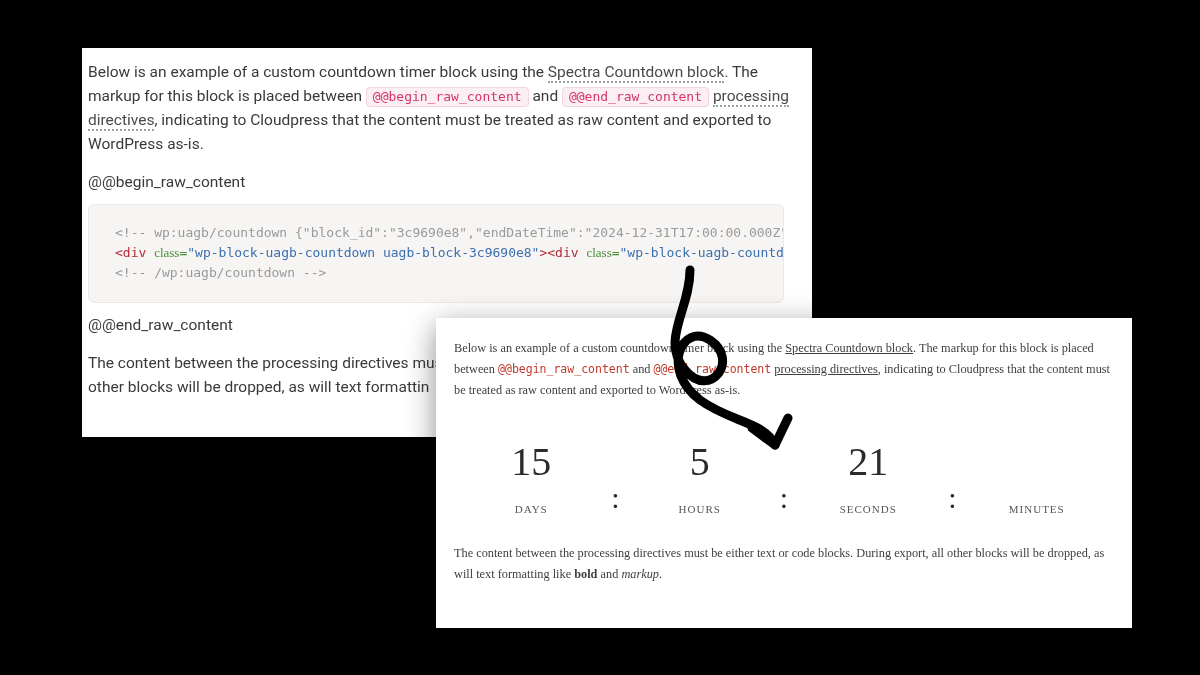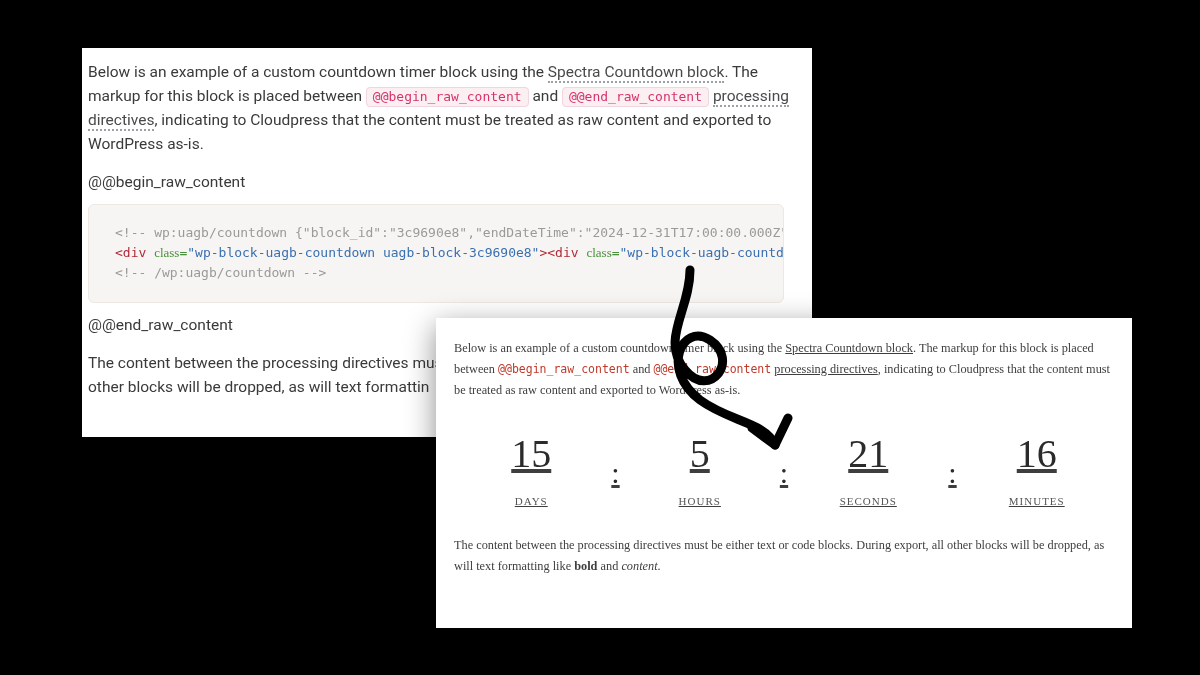--- a/index.html
+++ b/index.html
@@ -95,23 +95,22 @@
     color: #3e3e3e;
   }
   .panel-right .rp-chip {
     font-family: ui-monospace, SFMono-Regular, Menlo, Consolas, monospace;
     color: #c0392b;
     font-size: 11.5px;
   }
   .countdown {
     display: flex;
     justify-content: space-around;
-    align-items: center;
-    margin: 32px 0 28px 0;
-    text-decoration: underline;
+    align-items: flex-end;
+    margin: 40px 0 28px 0;
   }
   .cd-unit {
     text-align: center;
     flex: 1;
   }
   .cd-num {
     font-size: 40px;
     font-weight: 400;
     color: #2b2b2b;
     line-height: 1.05;
@@ -191,27 +190,26 @@
       <div class="cd-num">5</div>
       <div class="cd-label">HOURS</div>
     </div>
     <div class="cd-sep">:</div>
     <div class="cd-unit">
       <div class="cd-num">21</div>
       <div class="cd-label">SECONDS</div>
     </div>
     <div class="cd-sep">:</div>
     <div class="cd-unit">
-      <div class="cd-num">16</div>
       <div class="cd-label">MINUTES</div>
     </div>
   </div>
 
   <p class="rp-bottom">
-    <span>The content between the processing directives must be either text or code blocks. During export, all other blocks will be dropped, as will text formatting like </span><b>bold</b><span> and </span><i>content</i><span>.</span>
+    <span>The content between the processing directives must be either text or code blocks. During export, all other blocks will be dropped, as will text formatting like </span><b>bold</b><span> and </span><i>markup</i><span>.</span>
   </p>
 </div>
 
 <svg class="arrow-svg" viewBox="0 0 210 230">
   <path d="M70 20
            C 70 60, 40 90, 65 120
            C 90 150, 120 110, 90 90
            C 62 72, 40 120, 80 150
            C 110 172, 145 172, 155 195" fill="none" stroke="#000" stroke-width="9" stroke-linecap="round"></path>
   <path d="M155 195 L132 178 M155 195 L168 168" fill="none" stroke="#000" stroke-width="9" stroke-linecap="round"></path>

